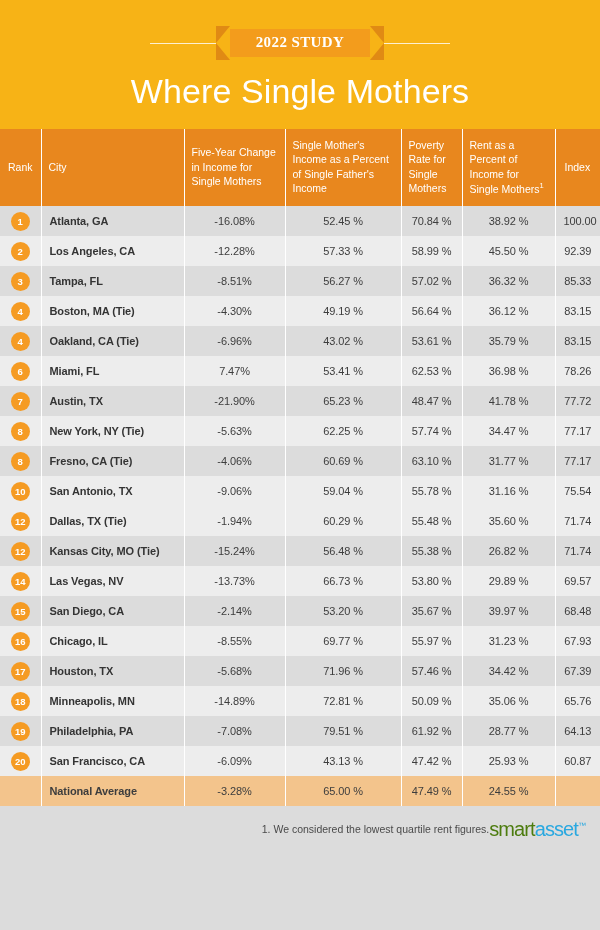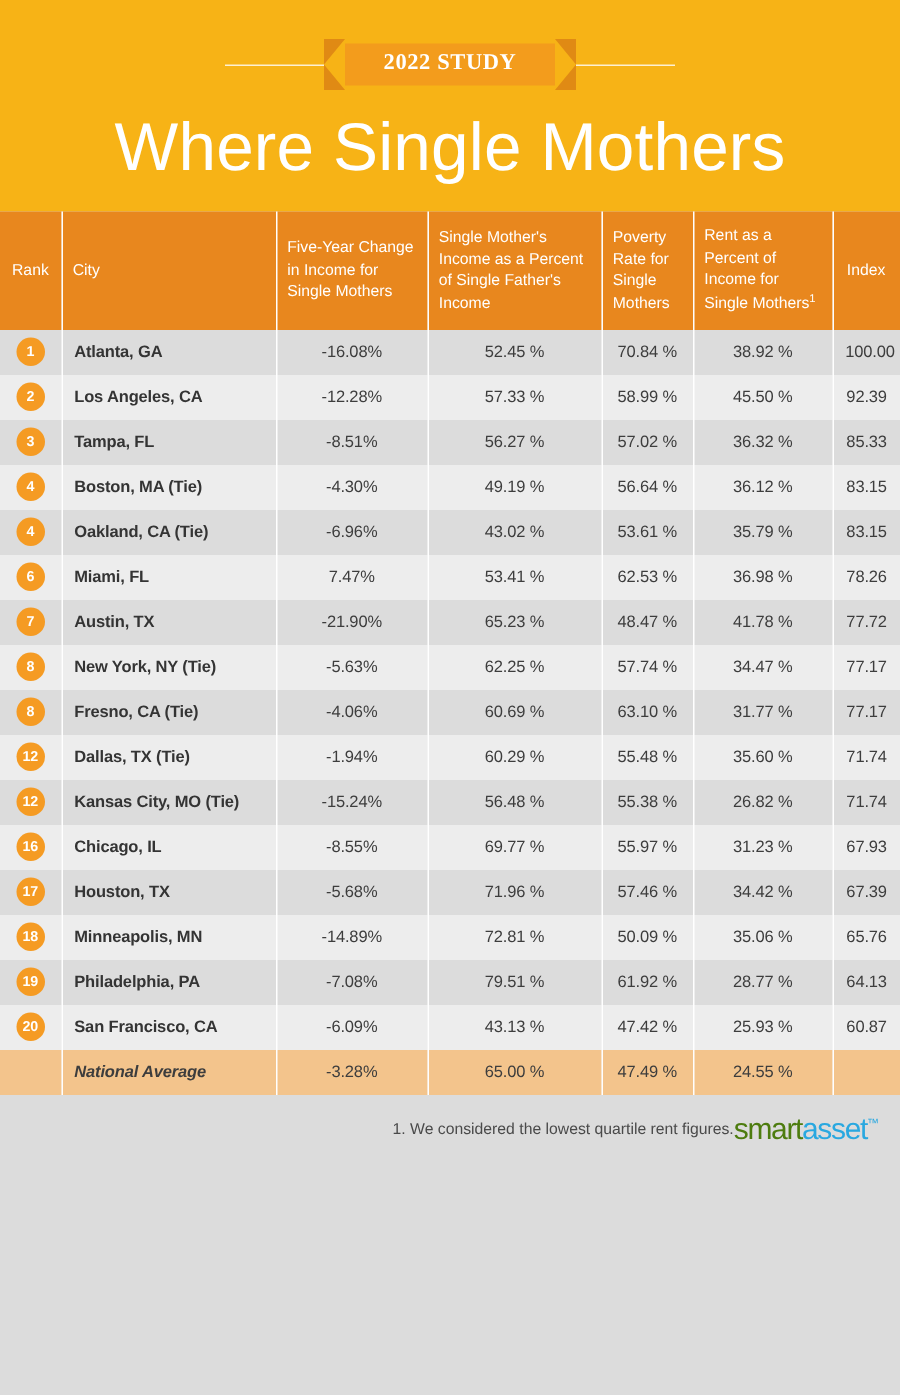--- a/index.html
+++ b/index.html
@@ -63,21 +63,21 @@
     letter-spacing: 0.4px;
     padding: 6px 26px 7px 26px;
     line-height: 1;
     z-index: 2;
     position: relative;
     flex: 0 0 auto;
   }
 
   .hero-title {
     color: #ffffff;
-    font-size: 45px;
+    font-size: 34px;
     line-height: 1.14;
     font-weight: 300;
     letter-spacing: 0.1px;
     padding: 0 22px;
   }
   .hero-title span { display: block; }
 
   
   table.rank-table {
     width: 600px;
@@ -142,21 +142,21 @@
     font-weight: bold;
     color: #343434;
     letter-spacing: -0.1px;
   }
 
   td.c-num {
     text-align: center;
     letter-spacing: -0.1px;
   }
 
-  tbody tr.avg td.c-city { color: #3d3d3d; font-style: italic; }
+  tbody tr.avg td.c-city { color: #3d3d3d; }
 
   
   .footer {
     background: #dcdcdc;
     height: 46px;
     display: flex;
     align-items: center;
     justify-content: flex-end;
     padding: 0 14px 0 12px;
   }
@@ -298,36 +298,63 @@
         <tr class="odd">
           <td class="c-rank"><span class="badge">8</span></td>
           <td class="c-city">Fresno, CA (Tie)</td>
           <td class="c-num">-4.06%</td>
           <td class="c-num">60.69 %</td>
           <td class="c-num">63.10 %</td>
           <td class="c-num">31.77 %</td>
           <td class="c-num">77.17</td>
         </tr>
         <tr class="even">
+          <td class="c-rank"><span class="badge">10</span></td>
+          <td class="c-city">San Antonio, TX</td>
+          <td class="c-num">-9.06%</td>
+          <td class="c-num">59.04 %</td>
+          <td class="c-num">55.78 %</td>
+          <td class="c-num">31.16 %</td>
+          <td class="c-num">75.54</td>
+        </tr>
+        <tr class="even">
           <td class="c-rank"><span class="badge">12</span></td>
           <td class="c-city">Dallas, TX (Tie)</td>
           <td class="c-num">-1.94%</td>
           <td class="c-num">60.29 %</td>
           <td class="c-num">55.48 %</td>
           <td class="c-num">35.60 %</td>
           <td class="c-num">71.74</td>
         </tr>
         <tr class="odd">
           <td class="c-rank"><span class="badge">12</span></td>
           <td class="c-city">Kansas City, MO (Tie)</td>
           <td class="c-num">-15.24%</td>
           <td class="c-num">56.48 %</td>
           <td class="c-num">55.38 %</td>
           <td class="c-num">26.82 %</td>
           <td class="c-num">71.74</td>
+        </tr>
+        <tr class="even">
+          <td class="c-rank"><span class="badge">14</span></td>
+          <td class="c-city">Las Vegas, NV</td>
+          <td class="c-num">-13.73%</td>
+          <td class="c-num">66.73 %</td>
+          <td class="c-num">53.80 %</td>
+          <td class="c-num">29.89 %</td>
+          <td class="c-num">69.57</td>
+        </tr>
+        <tr class="odd">
+          <td class="c-rank"><span class="badge">15</span></td>
+          <td class="c-city">San Diego, CA</td>
+          <td class="c-num">-2.14%</td>
+          <td class="c-num">53.20 %</td>
+          <td class="c-num">35.67 %</td>
+          <td class="c-num">39.97 %</td>
+          <td class="c-num">68.48</td>
         </tr>
         <tr class="even">
           <td class="c-rank"><span class="badge">16</span></td>
           <td class="c-city">Chicago, IL</td>
           <td class="c-num">-8.55%</td>
           <td class="c-num">69.77 %</td>
           <td class="c-num">55.97 %</td>
           <td class="c-num">31.23 %</td>
           <td class="c-num">67.93</td>
         </tr>

